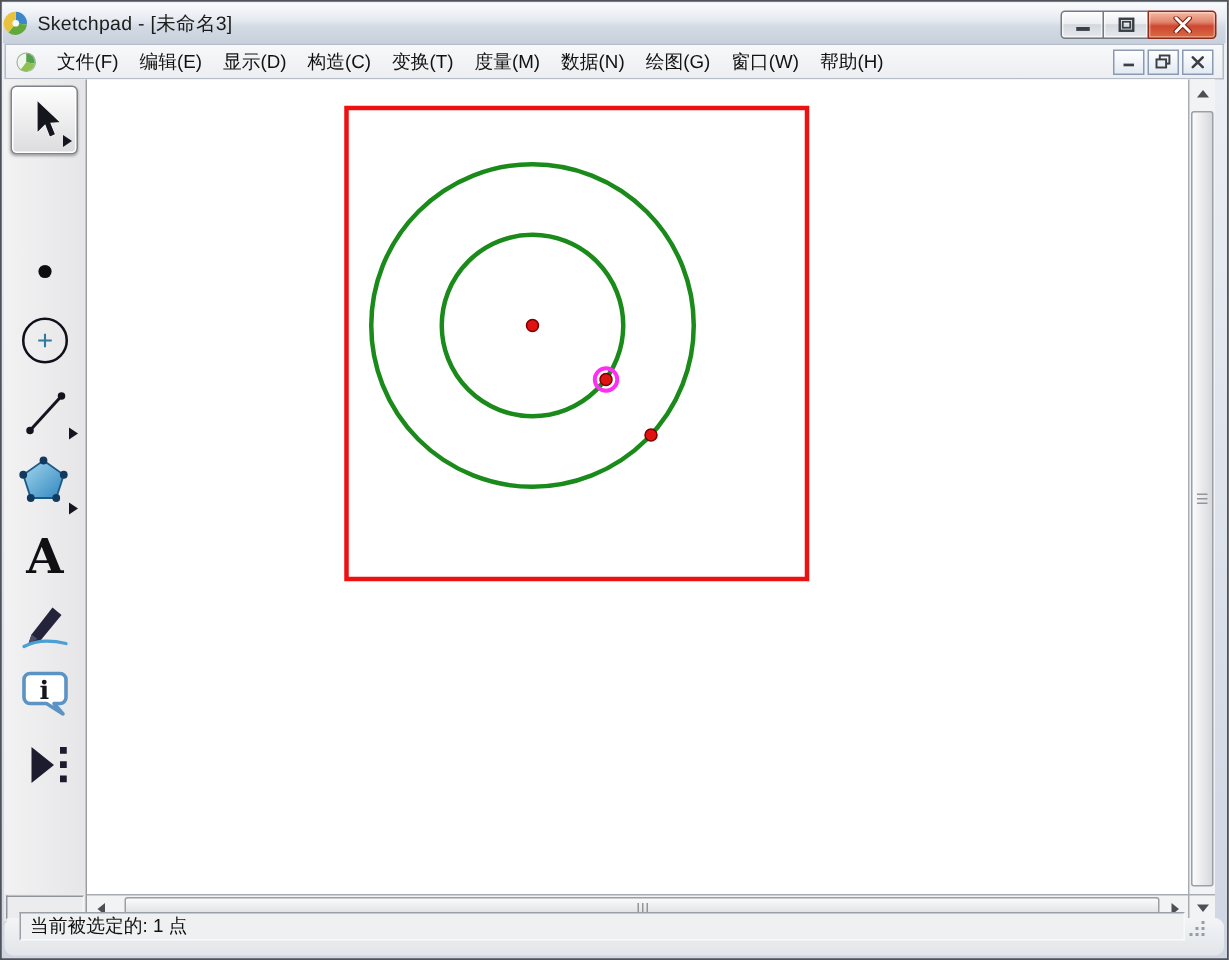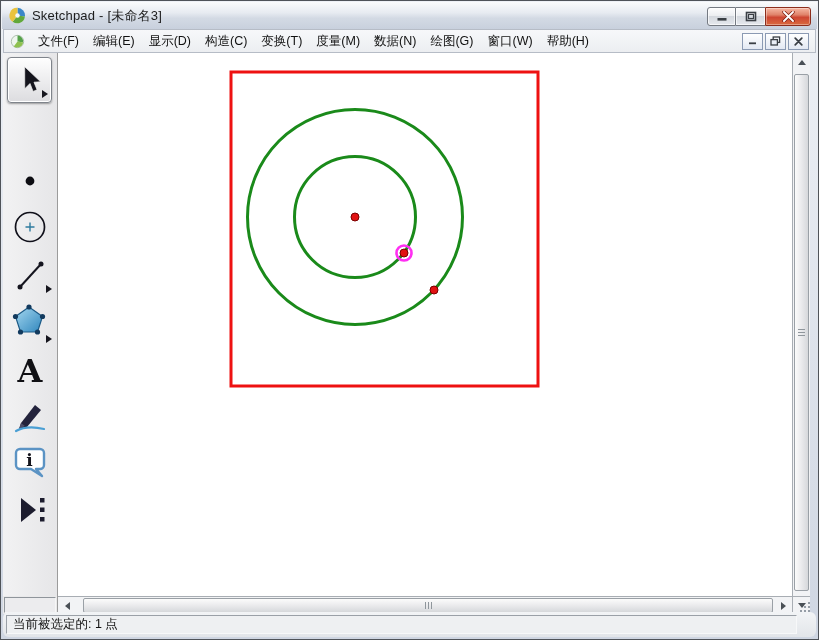--- a/index.html
+++ b/index.html
@@ -3,21 +3,21 @@
 <meta charset="utf-8">
 <style>
   * { margin:0; padding:0; box-sizing:border-box; }
   html,body { width:819px; height:640px; background:#555; font-family:"Liberation Sans", sans-serif; }
   .window { position:relative; width:819px; height:640px; border:1px solid #4f5359;
             background:linear-gradient(#eef1f6,#cfd6e2); overflow:hidden; }
 
   
   .titlebar { position:absolute; left:1px; top:1px; right:1px; height:27px;
               background:linear-gradient(#fafbfc,#e7ebf1 40%,#d3dae4 60%,#c8d0dd);
-              display:flex; align-items:center; padding-left:7px; }
+              display:flex; align-items:center; }
   .app-icon { width:17px; height:17px; margin-right:6px; flex:0 0 auto; }
   .title-text { font-size:13px; color:#1c1c1c; letter-spacing:.2px; }
   .tb-buttons { position:absolute; right:6px; top:5px; display:flex; }
   .tb-btn { height:19px; border:1px solid #757a82; display:flex; align-items:center; justify-content:center;
             background:linear-gradient(#fdfdfe,#eceef1 45%,#d4d8de 50%,#e6e9ee);
             box-shadow:inset 0 0 0 1px rgba(255,255,255,.65); }
   .tb-btn.min { width:29px; border-radius:3px 0 0 3px; }
   .tb-btn.max { width:29px; border-left:none; border-right:none; }
   .tb-btn.close { width:46px; border-radius:0 3px 3px 0; border-color:#8c2d1c;
             background:linear-gradient(#f6b8a4,#e0836a 40%,#ce4632 55%,#d96a3f);
@@ -66,21 +66,21 @@
   .hs-left, .hs-right { width:18px; height:100%; display:flex; align-items:center; justify-content:center; flex:0 0 auto; }
   .hs-track { position:relative; flex:1; }
   .hs-thumb { position:absolute; top:1px; bottom:1px; left:7px; width:690px; border:1px solid #9aa0a6; border-radius:2px;
               background:linear-gradient(#fbfbfb,#ececee 45%,#d6d8db); display:flex; align-items:center; justify-content:center; }
   .hs-grip { width:1px; height:7px; background:#8f969c; box-shadow:3px 0 #8f969c, 6px 0 #8f969c; margin-left:-6px; }
   .corner { grid-column:3; grid-row:2; background:#f2f3f5; border-left:1px solid #a8adb3; border-top:1px solid #a8adb3;
             display:flex; align-items:center; justify-content:center; }
 
   
   .statusbar { position:absolute; left:2px; right:2px; bottom:2px; height:25px;
-               background:linear-gradient(#f2f4f6,#e2e5e9); display:flex; align-items:flex-start; padding:3px;border-radius:6px; }
+               background:linear-gradient(#f2f4f6,#e2e5e9); display:flex; align-items:flex-end; padding:10px;border-radius:6px; }
   .status-field { flex:1; border:1px solid; border-color:#9aa0a7 #f7f8f9 #f7f8f9 #9aa0a7; background:#eef0f2;
                   font-size:12.5px; color:#111; display:flex; align-items:center; padding:0 6px; }
   .resize-grip { width:16px; position:relative; }
   .resize-grip i { position:absolute; right:3px; bottom:3px; width:2px; height:2px; background:#959da6;
                    box-shadow:-4px 4px #959da6, 0 4px #959da6, -8px 8px #959da6, -4px 8px #959da6, 0 8px #959da6; transform:translateY(-8px); }
 </style>
 </head>
 <body>
 
 <div class="window">

